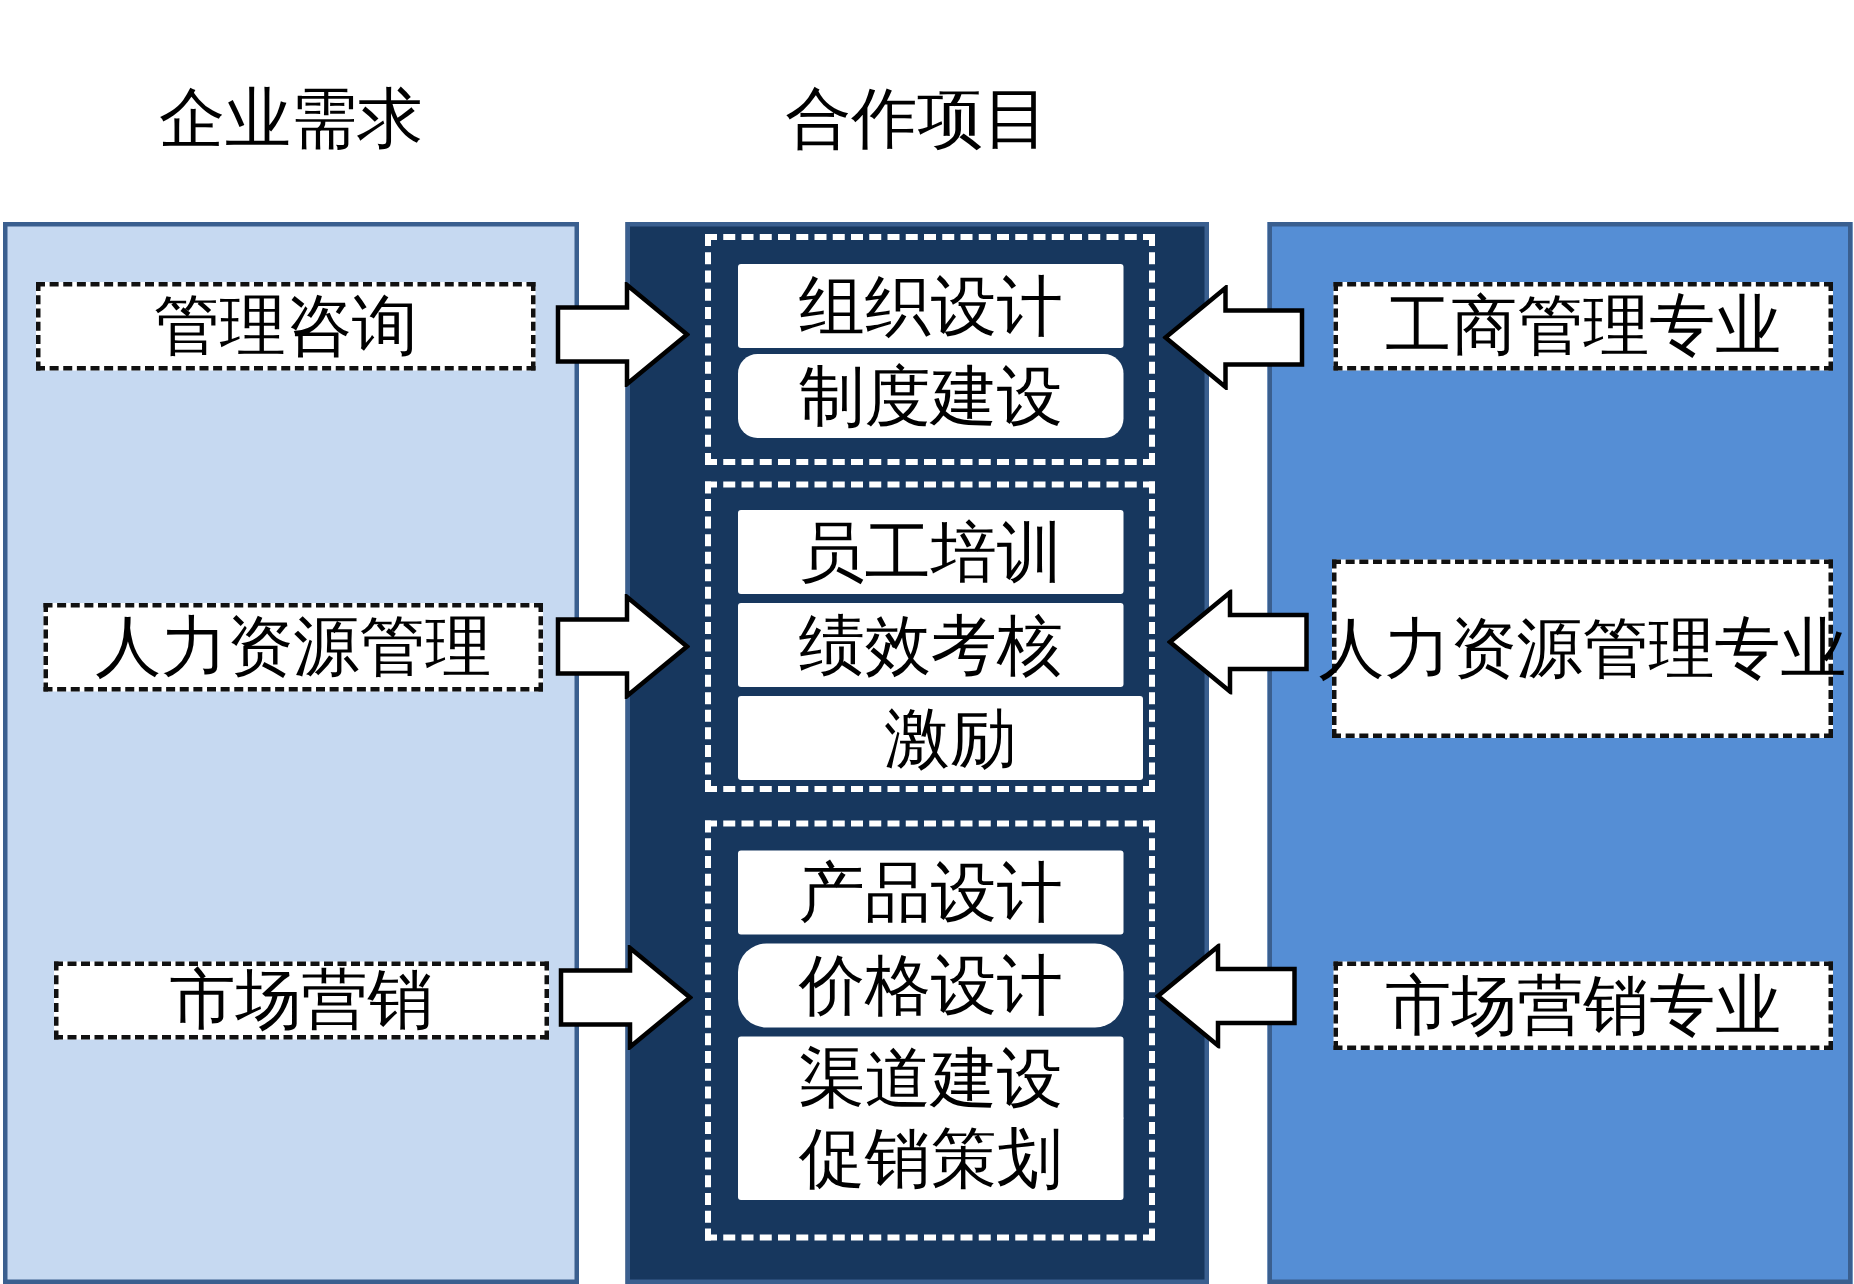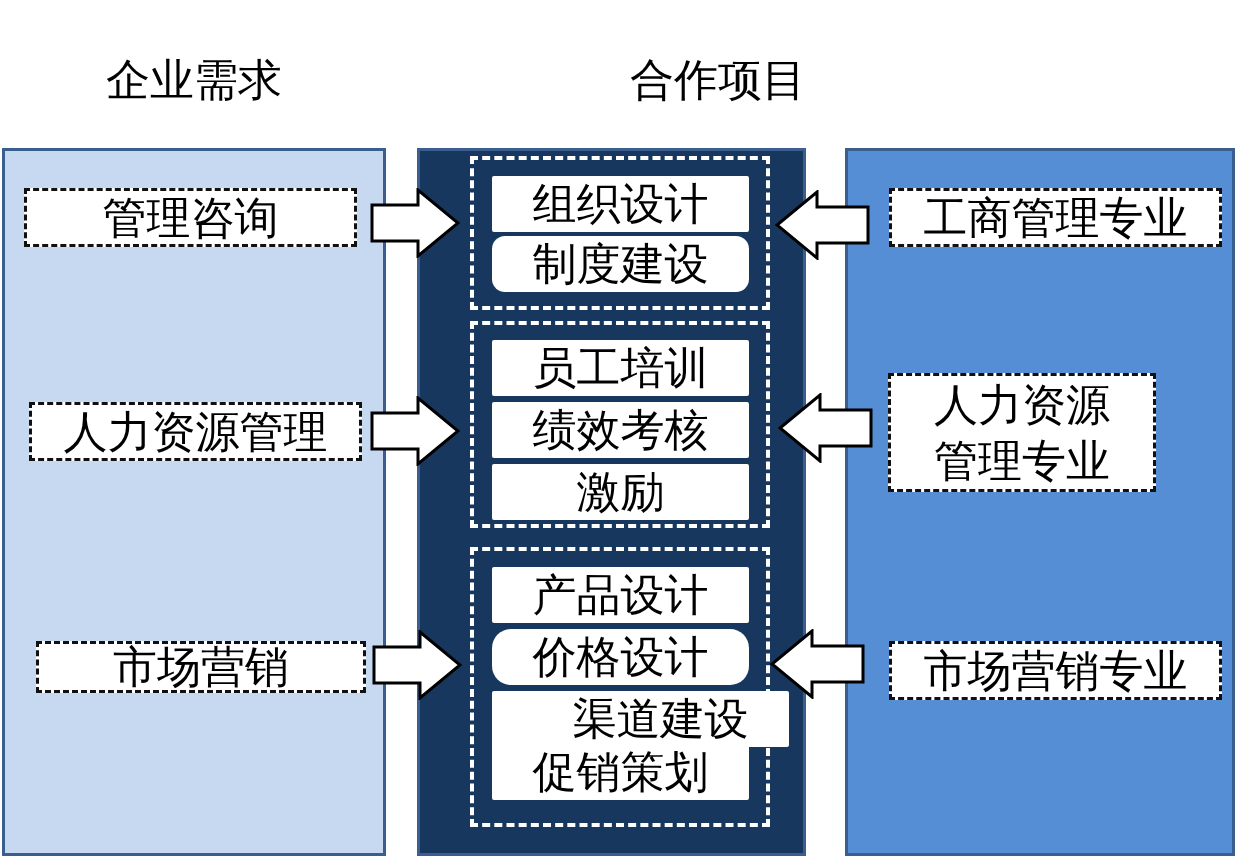--- a/index.html
+++ b/index.html
@@ -16,21 +16,21 @@
   .grp { position:absolute; left:470px; width:300px; box-sizing:border-box; border:4px dashed #fff; }
   .item { position:absolute; left:492px; width:257px; height:56px; background:#fff; border-radius:2px;
           display:flex; align-items:center; justify-content:center; font-size:44px; }
   .arrow { position:absolute; width:90px; height:70px; }
   .arrow svg { display:block; width:100%; height:100%; }
 </style>
 </head>
 <body>
 
 <div class="hdr" style="left:2px;width:384px;top:52px;">企业需求</div>
-<div class="hdr" style="left:417px;width:389px;top:52px;text-align:right;">合作项目</div>
+<div class="hdr" style="left:417px;width:389px;top:52px;">合作项目</div>
 <div class="hdr" style="left:845px;width:390px;top:22px;">
 </div>
 
 <div class="col col-left"></div>
 <div class="col col-mid"></div>
 <div class="col col-right"></div>
 
 <div class="dbox" style="left:24px;top:188px;width:333px;height:59px;">管理咨询</div>
 <div class="dbox" style="left:29px;top:402px;width:333px;height:59px;">人力资源管理</div>
 <div class="dbox" style="left:36px;top:641px;width:330px;height:52px;">市场营销</div>
@@ -67,26 +67,26 @@
     </svg>
 </div>
 
 <div class="grp" style="top:156px;height:154px;"></div>
 <div class="item" style="top:176px;text-align:right;">组织设计</div>
 <div class="item" style="top:236px;border-radius:13px;">制度建设</div>
 
 <div class="grp" style="top:321px;height:207px;"></div>
 <div class="item" style="top:340px;">员工培训</div>
 <div class="item" style="top:402px;">绩效考核</div>
-<div class="item" style="top:464px;">激励</div>
+<div class="item" style="top:464px;padding-left:13px;">激励</div>
 
 <div class="grp" style="top:547px;height:280px;"></div>
 <div class="item" style="top:567px;">产品设计</div>
 <div class="item" style="top:629px;border-radius:19px;">价格设计</div>
-<div class="item" style="top:691px;padding-left:40px;">渠道建设</div>
+<div class="item" style="top:691px;">渠道建设</div>
 <div class="item" style="top:744px;">促销策划</div>
 
 <div class="dbox" style="left:889px;top:188px;width:333px;height:59px;text-align:right;">工商管理专业</div>
-<div class="dbox" style="left:888px;top:373px;width:268px;height:119px;flex-direction:column;">
+<div class="dbox" style="left:888px;top:373px;width:334px;height:119px;flex-direction:row;">
   <div>人力资源</div>
   <div>管理专业</div>
 </div>
 <div class="dbox" style="left:889px;top:641px;width:333px;height:59px;">市场营销专业</div>
 
 </body></html>

